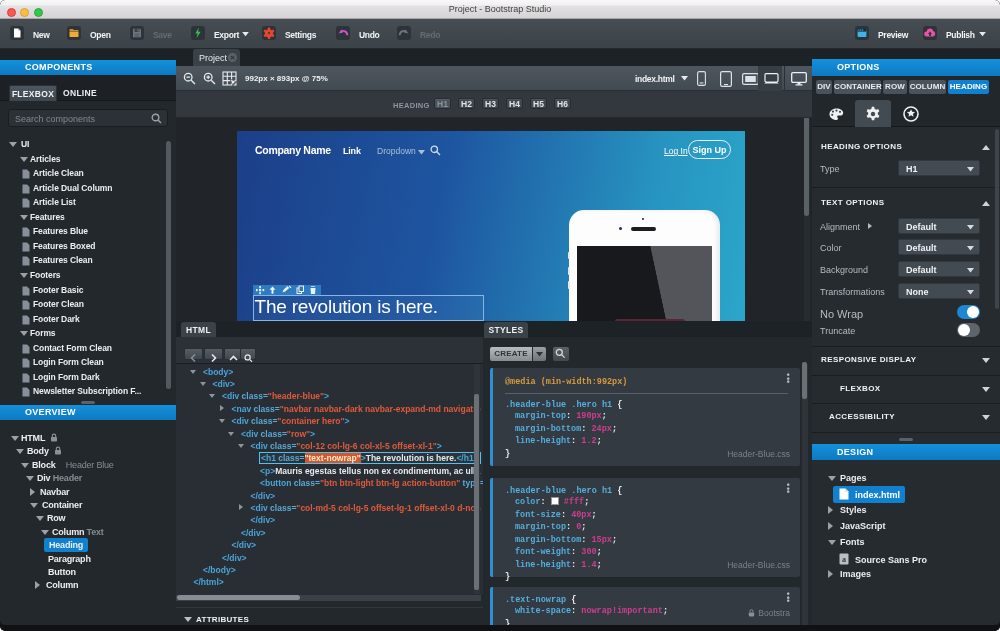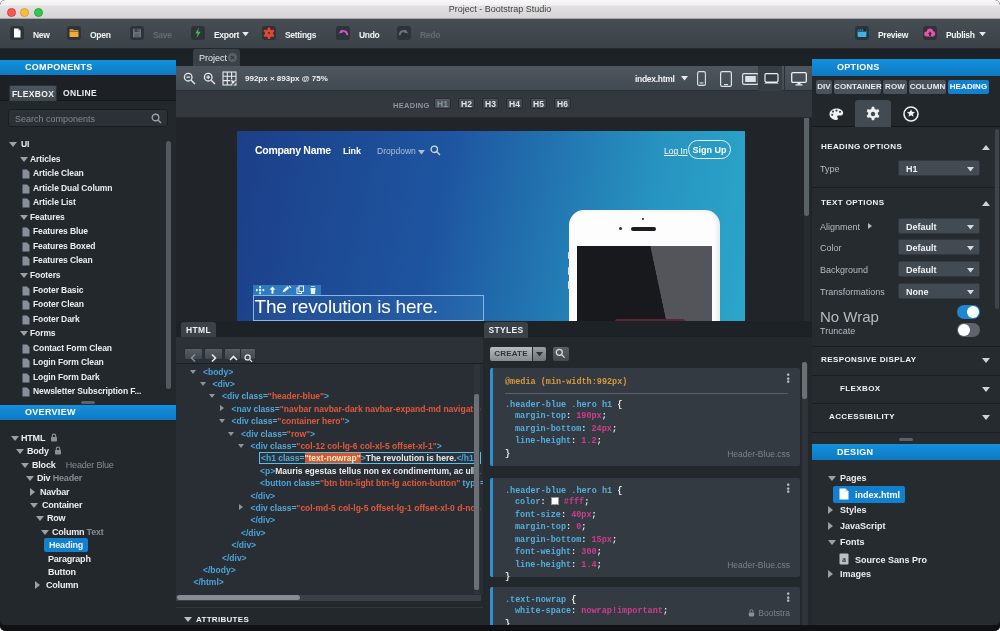--- a/index.html
+++ b/index.html
@@ -559,21 +559,21 @@
             <path d="M0 0h7L3.5 4.5z" fill="#d8dbde"></path>
           </svg>
         </div>
         <div class="seg" style="left:8px;top:160px;font-size:9px;color:#b4bbc2;">Transformations</div>
         <div class="seg" style="left:86px;top:156px;width:82px;height:16px;background:#434b52;border-radius:2px;border:1px solid #32383d;">
           <span style="position:absolute;left:7px;top:3px;font-size:9px;font-weight:bold;color:#f0f2f4;">None</span>
           <svg width="7" height="5" style="position:absolute;right:5px;top:5.5px" viewBox="0 0 7 5">
             <path d="M0 0h7L3.5 4.5z" fill="#d8dbde"></path>
           </svg>
         </div>
-        <div class="seg" style="left:8px;top:181px;font-size:15px;color:#b4bbc2;">No Wrap</div>
+        <div class="seg" style="left:8px;top:181px;font-size:11px;color:#b4bbc2;">No Wrap</div>
         <div class="seg" style="left:145px;top:178px;width:23px;height:14px;border-radius:7px;background:#1d87d2;">
           <div style="position:absolute;right:1px;top:1px;width:12px;height:12px;border-radius:50%;background:#fff;"></div>
         </div>
         <div class="seg" style="left:8px;top:199px;font-size:9px;color:#b4bbc2;">Truncate</div>
         <div class="seg" style="left:145px;top:196px;width:23px;height:14px;border-radius:7px;background:#5d646b;">
           <div style="position:absolute;left:1px;top:1px;width:12px;height:12px;border-radius:50%;background:#fff;"></div>
         </div>
         <div class="seg" style="left:0;top:219px;width:188px;height:1px;background:#1a1e21;"></div>
         <div class="seg" style="left:9px;top:228px;font-size:8px;font-weight:bold;letter-spacing:0.4px;color:#f0f2f4;">RESPONSIVE DISPLAY</div>
         <div class="seg" style="right:10px;top:231px;width:0;height:0;border-left:4px solid transparent;border-right:4px solid transparent;border-top:5px solid #cfd3d7;"></div>

